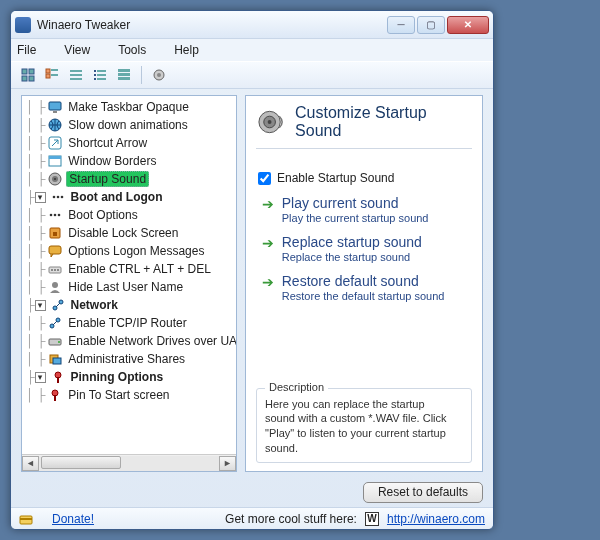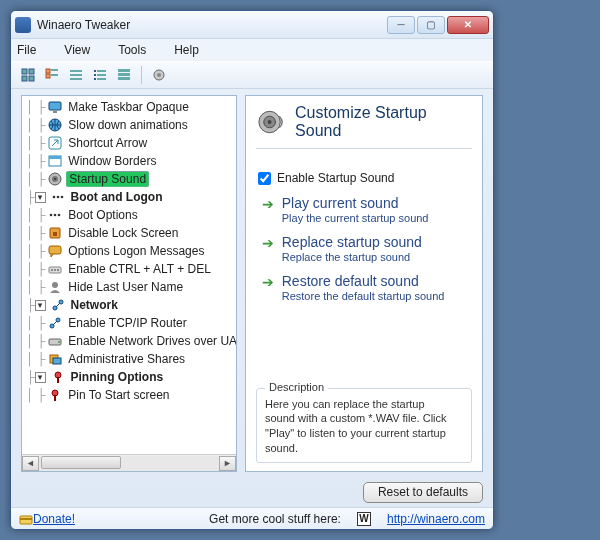--- a/index.html
+++ b/index.html
@@ -40,23 +40,23 @@
 .action{display:flex;gap:8px;margin:6px 0 10px 6px;align-items:flex-start}
 .action .arrow{color:#3a9a3a;font-size:14px;line-height:1;margin-top:2px}
 .action .atitle{color:#2a4a88;font-size:14px}
 .action .adesc{color:#2a4a88;font-size:11px;margin-top:1px}
 .desc-box{border:1px solid #cfd8e4;border-radius:3px;padding:8px 15px 6px 8px;position:relative;margin-top:auto}
 .desc-box .legend{position:absolute;top:-8px;left:8px;background:#fff;padding:0 4px;font-size:11px;color:#333}
 .desc-box p{font-size:11px;color:#333;line-height:1.35}
 .footer1{display:flex;justify-content:flex-end;padding:6px 10px 4px 0}
 .footer1 button{padding:2px 14px 3px 14px;background:linear-gradient(#f8f8f8,#e2e2e2);border:1px solid #8a8a8a;border-radius:5px;font-size:12px}
 .statusbar{height:22px;border-top:1px solid #c8d6e8;display:flex;align-items:center;padding:0 8px;gap:6px;background:linear-gradient(#f7fbff,#e6eef8)}
-.statusleft{display:flex;align-items:center;gap:0}
+.statusleft{display:flex;align-items:center;gap:19px}
 .link{color:#0a4ac0;text-decoration:underline;cursor:pointer}
-.statusright{margin-left:auto;display:flex;align-items:center;gap:16px;font-size:11px}
+.statusright{margin-left:auto;display:flex;align-items:center;gap:8px;font-size:11px}
 .donate-icon{width:14px;height:14px}
 .wicon{width:14px;height:14px;background:#fff;border:1px solid #333;display:inline-flex;align-items:center;justify-content:center;font-weight:bold;font-size:10px}
 </style>
 </head>
 <body>
 
 <div class="window">
   <div class="titlebar">
     <div class="app-icon"></div>
     <div class="title-text">Winaero Tweaker</div>

